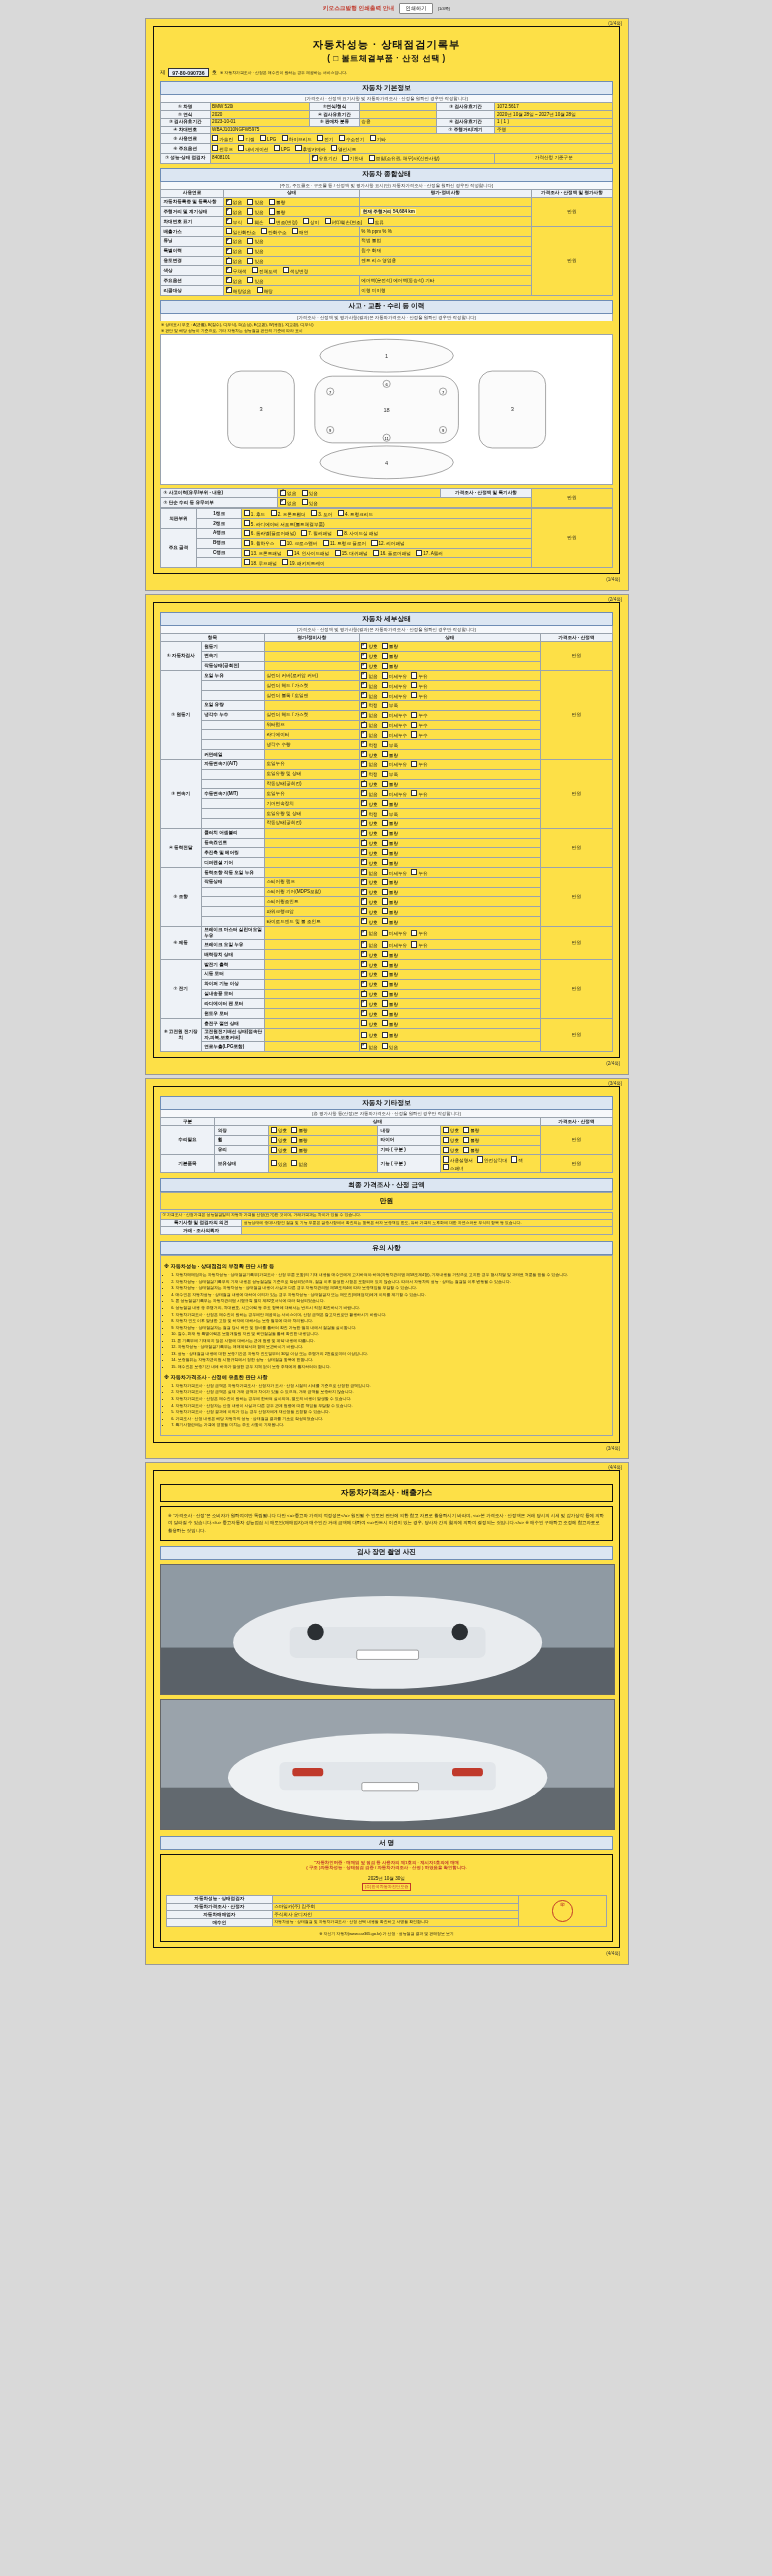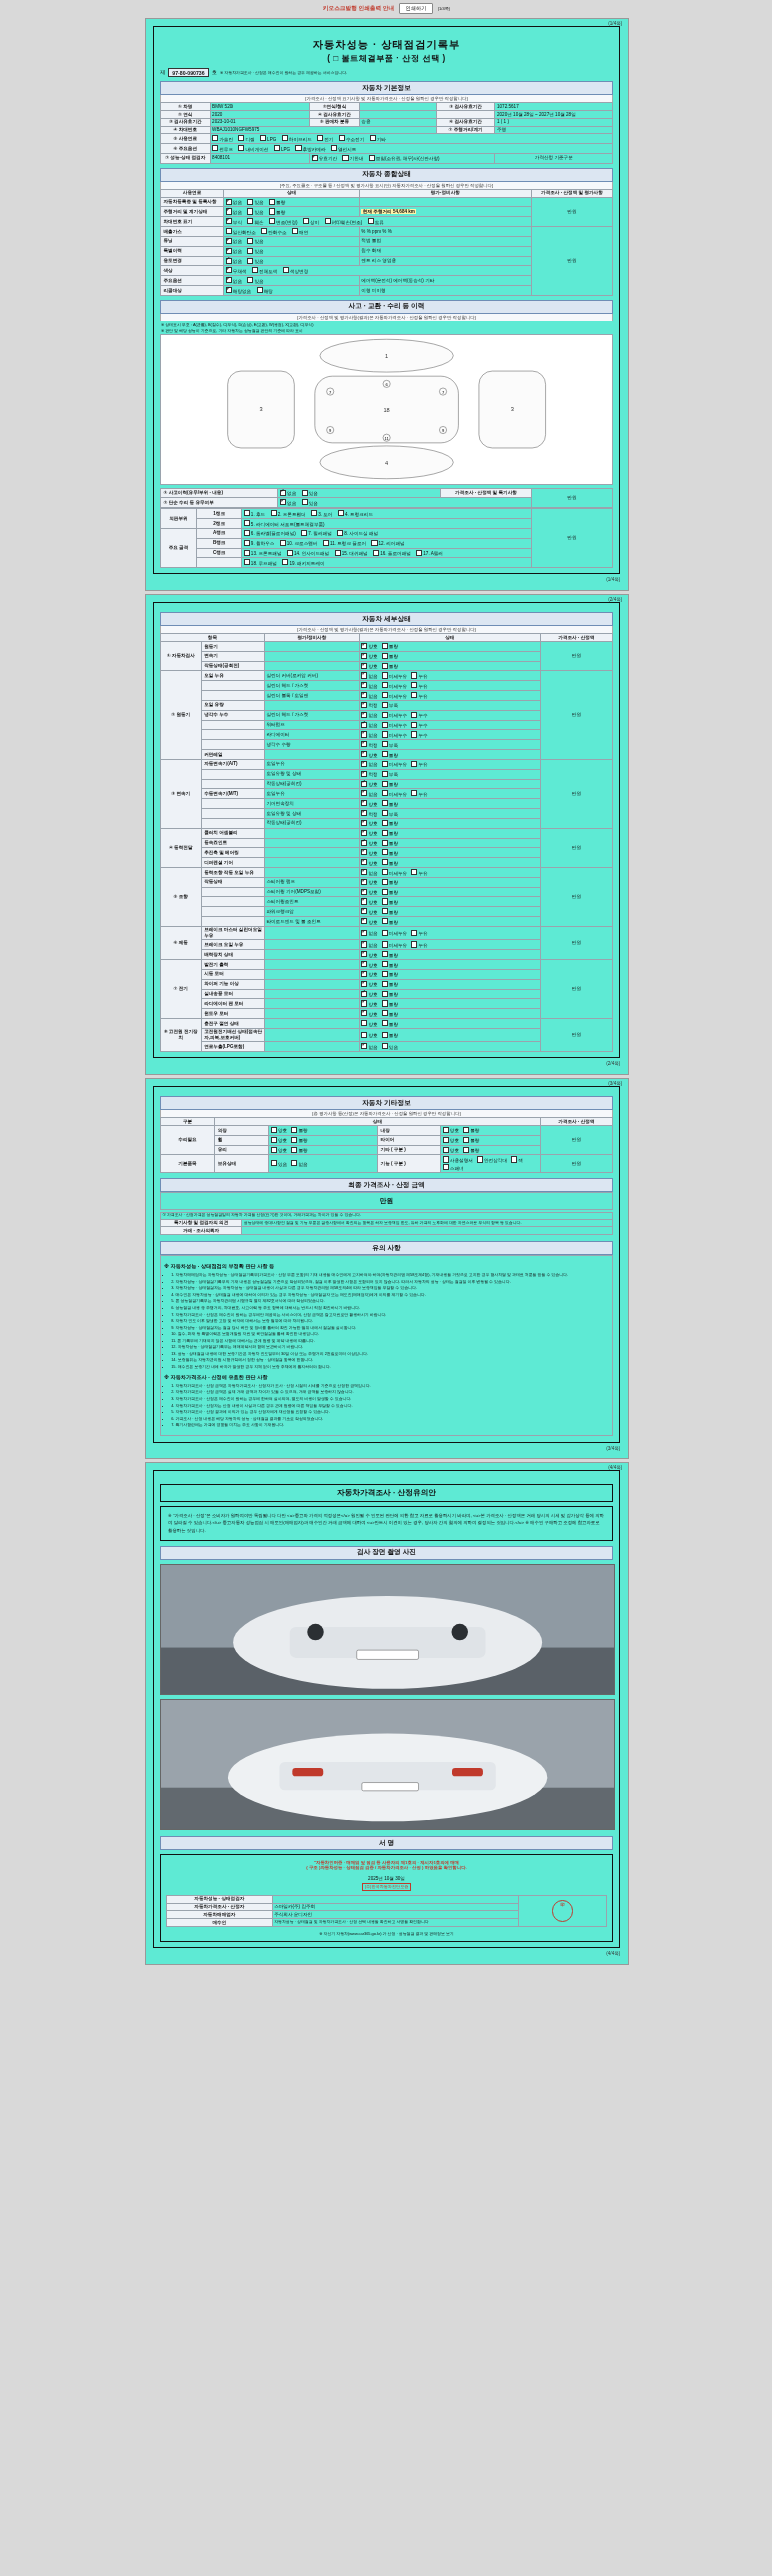--- a/index.html
+++ b/index.html
@@ -1,21 +1,21 @@
 <!DOCTYPE html>
 <html style="font-size:8.2px"><head>
 <meta charset="utf-8">
 <style>
   html,body{margin:0;padding:0;background:#d9d9d9;}
   body{font-family:"Liberation Sans","DejaVu Sans",sans-serif;color:#111;}
   .page-wrap{width:773px;margin:0 auto;}
   .topbar{height:17.5px;display:flex;align-items:center;justify-content:center;gap:5.2px;background:#d9d9d9;font-size:5.7px;}
   .topbar .redlink{color:#c0392b;font-weight:bold;font-size:5.7px;}
   .printbtn{border:0.5px solid #888;background:#fff;font-size:5.2px;padding:1px 5.2px;border-radius:1px;}
-  .sheet{width:484px;margin:0 auto 3px auto;background:#5eead4;border:0.5px solid #999;padding:5.2px 7.2px 7.2px 7.2px;box-sizing:border-box;position:relative;}
+  .sheet{width:484px;margin:0 auto 3px auto;background:#fde047;border:0.5px solid #999;padding:5.2px 7.2px 7.2px 7.2px;box-sizing:border-box;position:relative;}
   .pgno{position:absolute;right:5.2px;top:2.1px;font-size:4.6px;color:#333;}
   .pgno-bottom{text-align:right;font-size:4.6px;color:#333;margin-top:3.1px;}
   .doc-title{text-align:center;font-size:10.3px;font-weight:bold;letter-spacing:1px;margin:6.2px 0 1px 0;}
   .doc-title2{text-align:center;font-size:8.2px;font-weight:bold;letter-spacing:0.5px;margin:0 0 4.1px 0;}
   .outer-box{border:1px solid #111;padding:5.2px 6.2px;margin-top:2.1px;}
   .regline{font-size:5.2px;margin:1px 0 4.1px 0;display:flex;align-items:center;gap:3.1px;}
   .regline .reg{border:0.5px solid #333;background:#e8eef7;padding:0.5px 3.1px;font-weight:bold;font-size:5.2px;}
   .sec-title{text-align:center;background:#dce6f2;border:0.5px solid #6f8db5;font-size:6.7px;font-weight:bold;padding:1.5px 0;margin:4.1px 0 0 0;}
   .sec-sub{text-align:center;font-size:4.4px;color:#333;padding:1px 0;border-left:0.5px solid #aaa;border-right:0.5px solid #aaa;background:#f6f8fb;}
   table{border-collapse:collapse;width:100%;font-size:4.6px;table-layout:fixed;}
@@ -742,21 +742,21 @@
             <li>7. 특기사항란에는 가격에 영향을 미치는 주요 사항이 기재됩니다.</li>
           </ul>
       </div>
     </div>
     <div class="pgno-bottom">(3/4쪽)</div>
   </div>
 
   <div class="sheet">
     <div class="pgno">(4/4쪽)</div>
     <div class="outer-box">
-      <div class="center-title-box">자동차가격조사 · 산정유의안</div>
+      <div class="center-title-box">자동차가격조사 · 배출가스</div>
       <div class="warnbox">※ "가격조사 · 산정"은 소비자가 원하여야만 독립됩니다 다만 &lt;u&gt;중고차 가격의 적정성은&lt;/u&gt; 원인될 수 인도된 판단에 의한 참고 자료로 활용하시기 바라며, &lt;u&gt;본 가격조사 · 산정액은 거래 당시의 시세 및 감가상각 등에 의하여 달라질 수 있습니다.&lt;/u&gt; 중고자동차 성능점검 시 매도인(매매업자)과 매수인간 거래 금액에 대하여 &lt;u&gt;반드시 이견이 있는 경우, 당사자 간의 협의에 의하여 결정되는 것입니다.&lt;/u&gt;
 ※ 매수인 구매하고 조정에 참고자료로 활용하는 것입니다.</div>
 
       <div class="photo-sec">검사 장면 촬영 사진</div>
       <div>
         <svg class="photo" viewBox="0 0 880 250" preserveAspectRatio="none">
           <rect width="880" height="250" fill="#8f9aa3"></rect>
           <rect y="160" width="880" height="90" fill="#5a6168"></rect>
           <ellipse cx="440" cy="150" rx="300" ry="90" fill="#e9ecef"></ellipse>
           <rect x="250" y="120" width="380" height="60" rx="12" fill="#dfe3e7"></rect>

